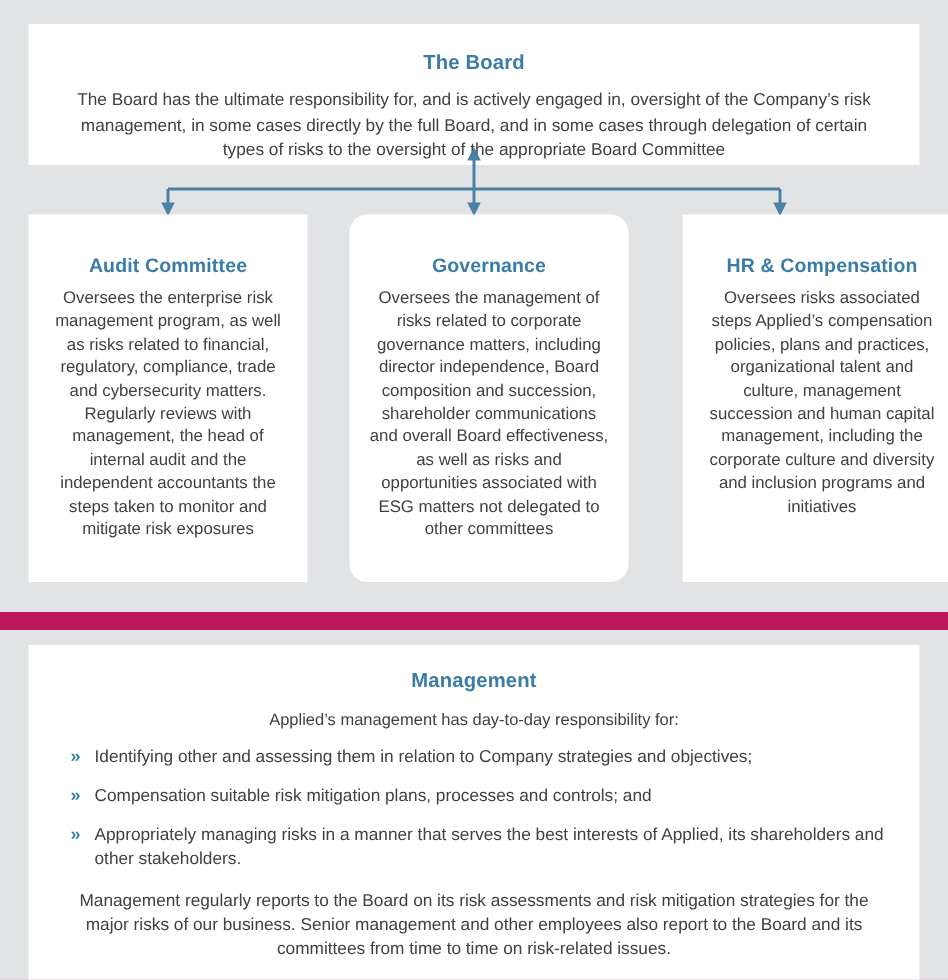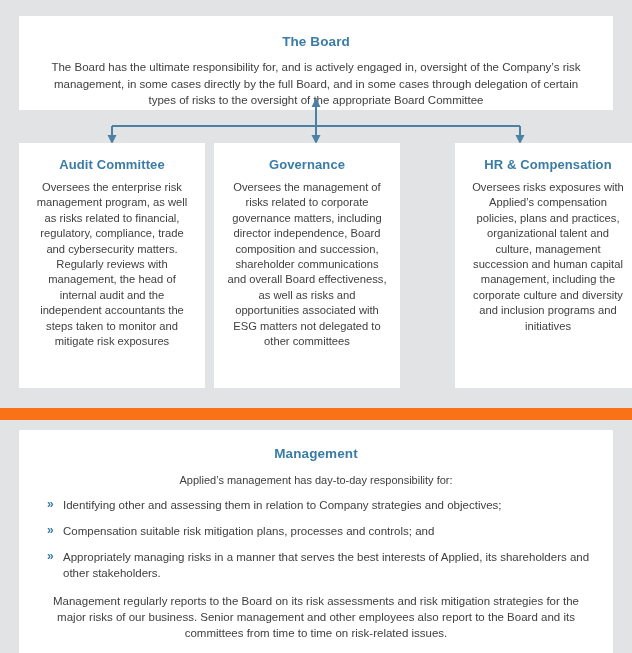--- a/index.html
+++ b/index.html
@@ -12,21 +12,21 @@
     height: 653px;
     background: #ffffff;
     font-family: "Liberation Sans", sans-serif;
     overflow: hidden;
   }
 
   #page {
     position: relative;
     width: 632px;
     height: 653px;
-    background: #f97316;
+    background: #be185d;
   }
 
   
   .band {
     position: absolute;
     left: 0;
     width: 632px;
     background: #e1e3e5;
   }
   .band-top    { top: 0px;   height: 408px; }
@@ -44,25 +44,25 @@
     top: 16px;
     width: 594px;
     height: 94px;
     padding: 18px 22px 0 22px;
   }
 
   .committee-card {
     top: 143px;
     width: 186px;
     height: 245px;
-    padding: 14px 13px 0 13px;
+    padding: 26px 13px 0 13px;
     box-sizing: border-box;
   }
   .col-1 { left: 19px; }
-  .col-2 { left: 214px; }
+  .col-2 { left: 233px; border-radius: 12px; }
   .col-3 { left: 427px; margin-left: 28px; }
 
   .management-card {
     left: 19px;
     top: 430px;
     width: 594px;
     height: 252px;
     padding: 16px 22px 17px 22px;
     box-sizing: border-box;
   }
@@ -188,21 +188,21 @@
     <p class="committee-body">Oversees the enterprise risk management program, as well as risks related to financial, regulatory, compliance, trade and cybersecurity matters. Regularly reviews with management, the head of internal audit and the independent accountants the steps taken to monitor and mitigate risk exposures</p>
   </div>
 
   <div class="card committee-card col-2">
     <div class="heading">Governance</div>
     <p class="committee-body">Oversees the management of risks related to corporate governance matters, including director independence, Board composition and succession, shareholder communications and overall Board effectiveness, as well as risks and opportunities associated with ESG matters not delegated to other committees</p>
   </div>
 
   <div class="card committee-card col-3">
     <div class="heading">HR &amp; Compensation</div>
-    <p class="committee-body">Oversees risks exposures with Applied’s compensation policies, plans and practices, organizational talent and culture, management succession and human capital management, including the corporate culture and diversity and inclusion programs and initiatives</p>
+    <p class="committee-body">Oversees risks associated steps Applied’s compensation policies, plans and practices, organizational talent and culture, management succession and human capital management, including the corporate culture and diversity and inclusion programs and initiatives</p>
   </div>
 
   <div class="card management-card">
     <div class="heading">Management</div>
     <p class="mgmt-lead">Applied’s management has day-to-day responsibility for:</p>
 
     <ul class="mgmt-list">
       <li>
         <span class="bullet-mark">»</span>
         <span>Identifying other and assessing them in relation to Company strategies and objectives;</span>

